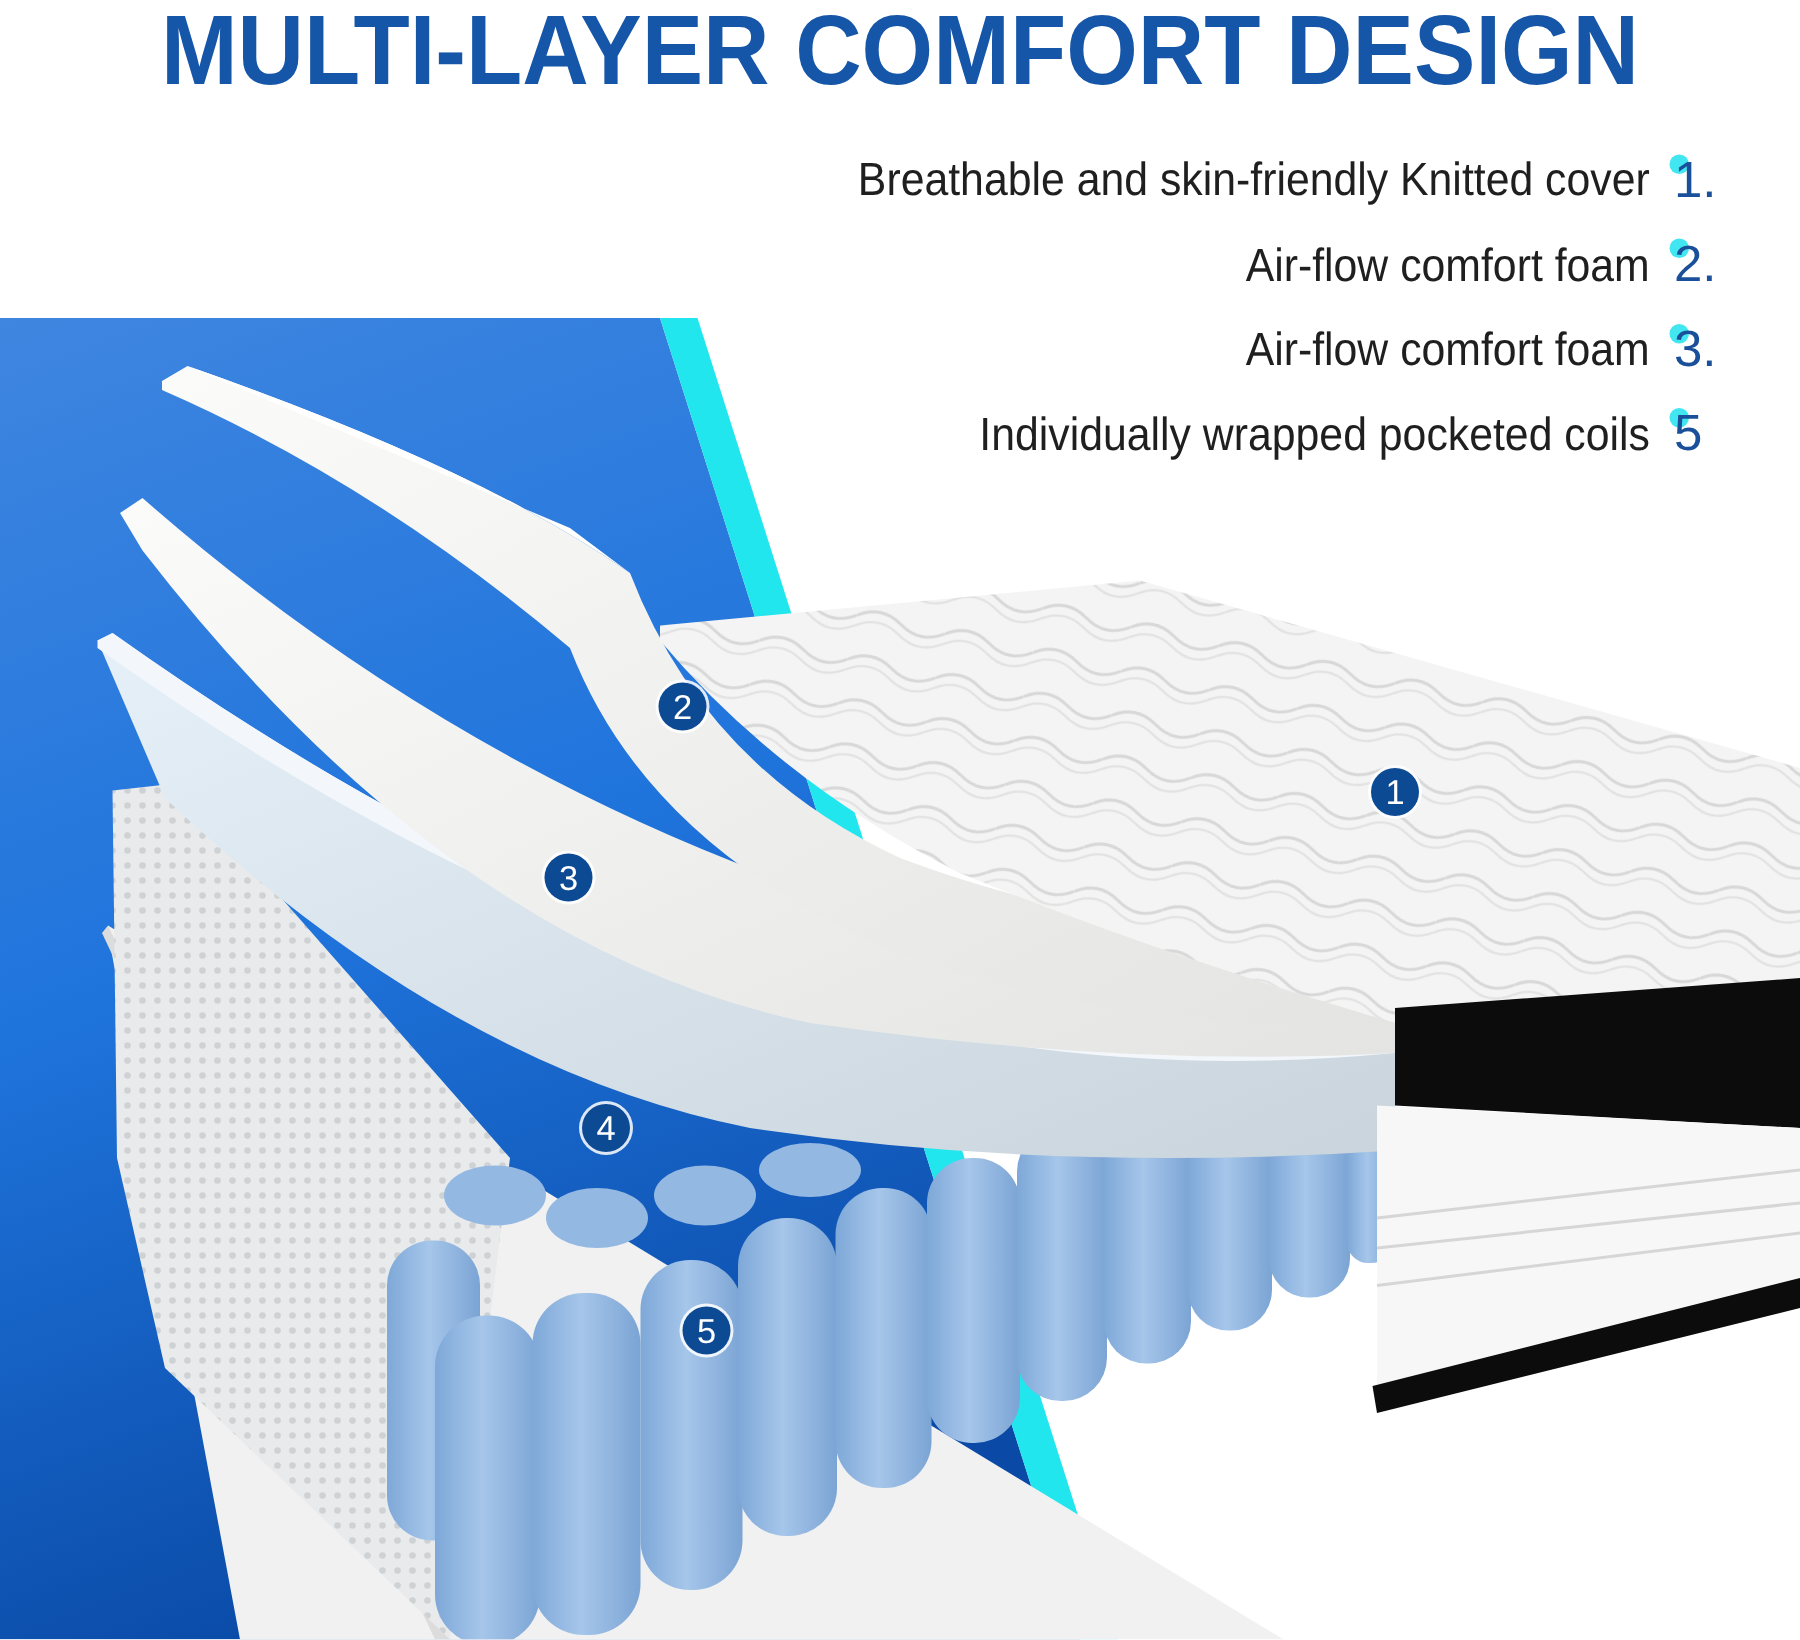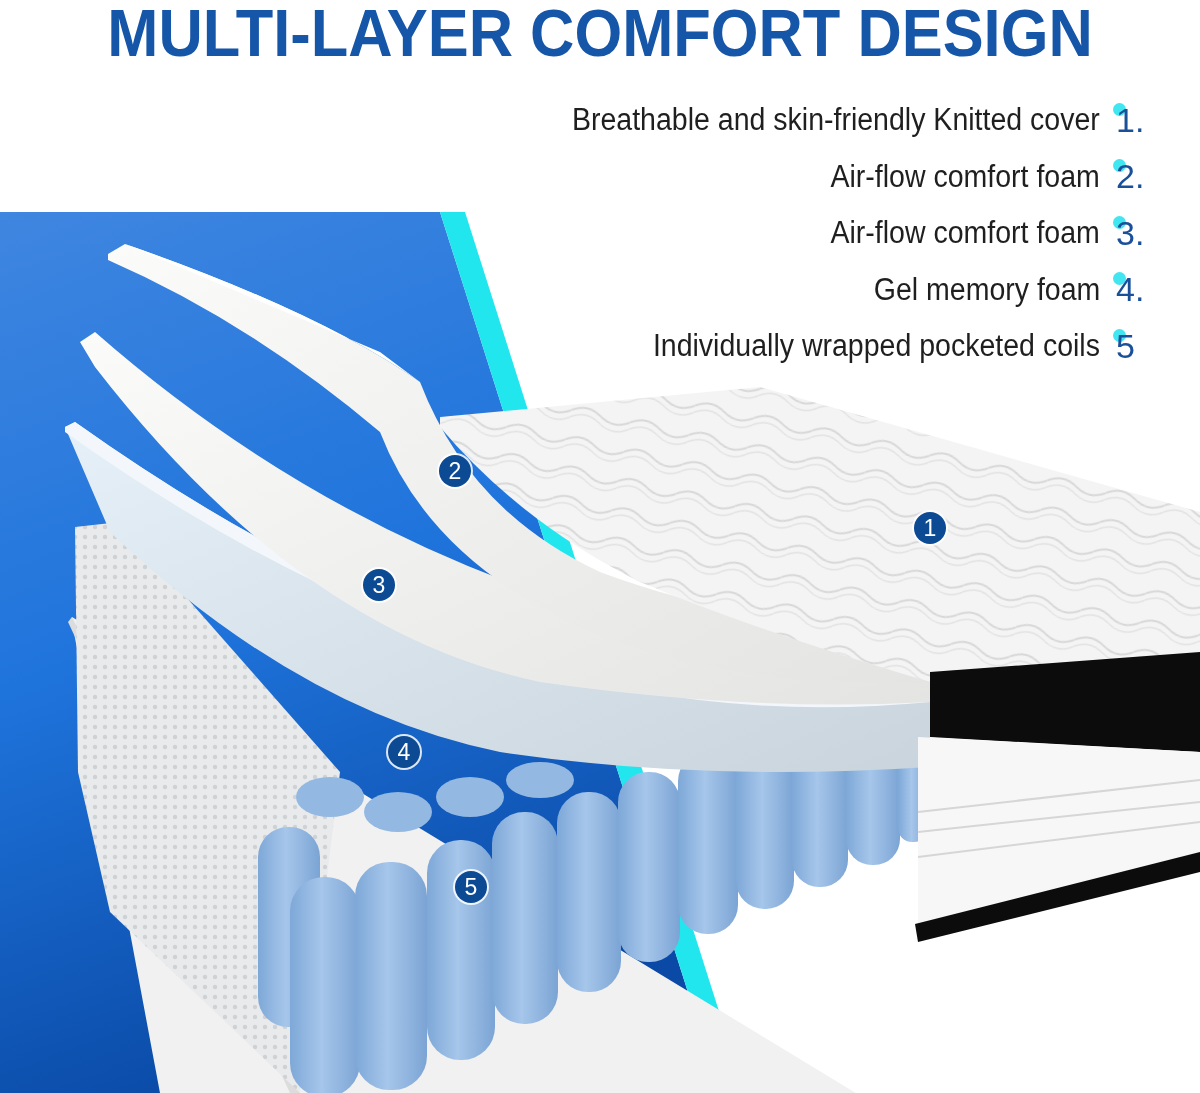--- a/index.html
+++ b/index.html
@@ -58,24 +58,20 @@
     <span class="legend-label">Breathable and skin-friendly Knitted cover</span>
     <span class="legend-num"><i class="dot"></i><span class="n">1.</span></span>
   </div>
   <div class="legend-row">
     <span class="legend-label">Air-flow comfort foam</span>
     <span class="legend-num"><i class="dot"></i><span class="n">2.</span></span>
   </div>
   <div class="legend-row">
     <span class="legend-label">Air-flow comfort foam</span>
     <span class="legend-num"><i class="dot"></i><span class="n">3.</span></span>
-  </div>
-  <div class="legend-row">
-    <span class="legend-label">Gel memory foam</span>
-    <span class="legend-num"><i class="dot"></i><span class="n">4.</span></span>
   </div>
   <div class="legend-row">
     <span class="legend-label">Individually wrapped pocketed coils</span>
     <span class="legend-num"><i class="dot"></i><span class="n">5</span></span>
   </div>
 </div>
 
 <div class="stage">
   <svg class="bg-blue" width="1200" height="881" viewBox="0 0 1200 881">
     <defs>

